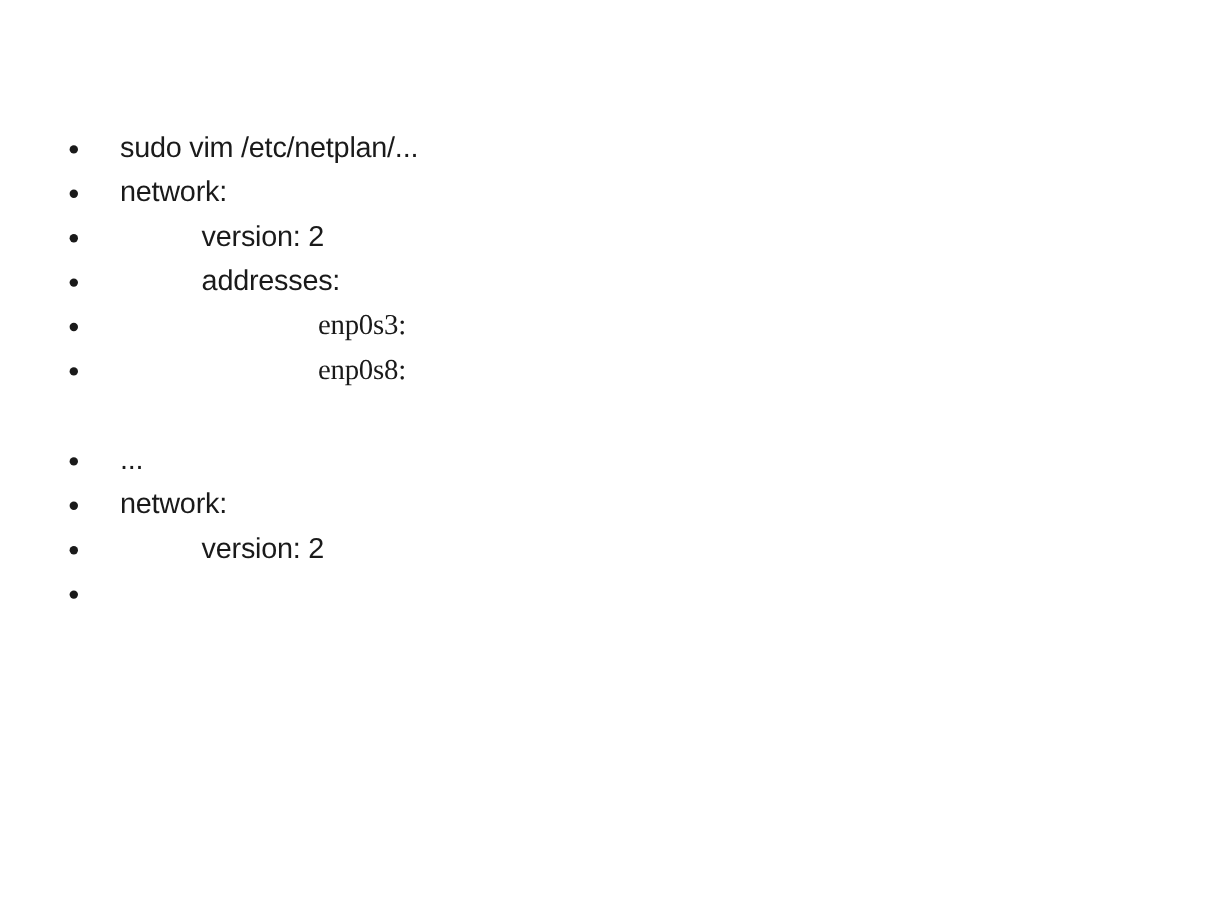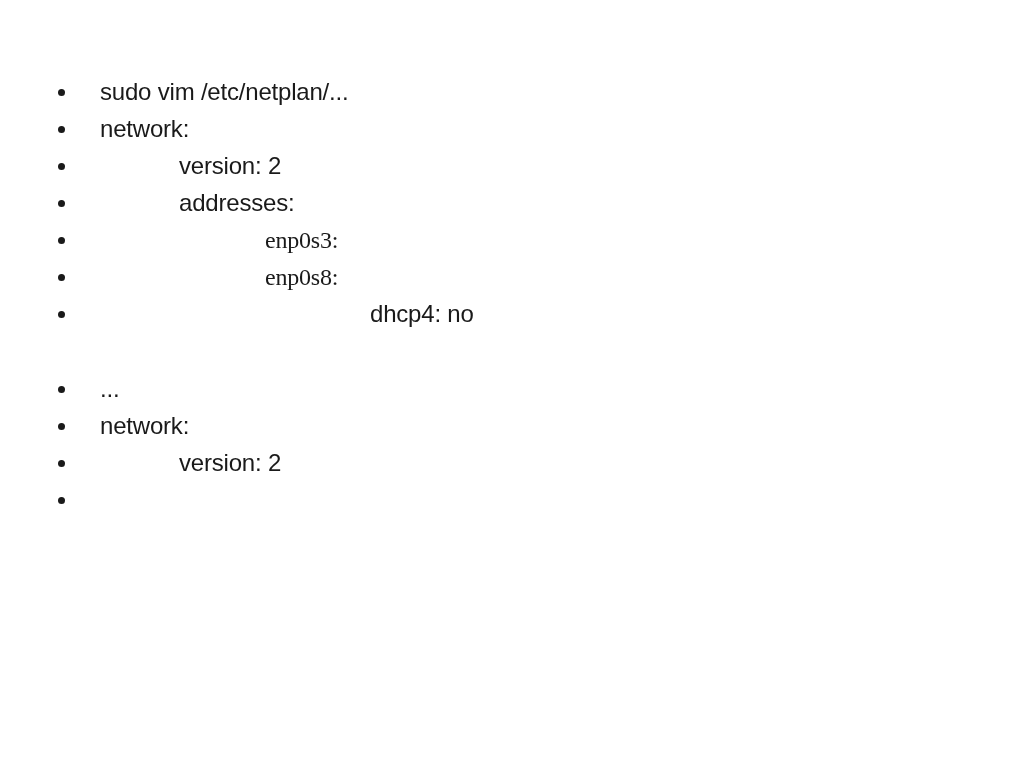--- a/index.html
+++ b/index.html
@@ -6,21 +6,21 @@
   body {
     width: 1024px;
     height: 767px;
     background: #ffffff;
     font-family: "Liberation Sans", sans-serif;
     color: #1a1a1a;
     overflow: hidden;
     position: relative;
   }
   .slide { position: absolute; inset: 0; background: #ffffff; }
-  .bullet-list { padding-top: 74px; }
+  .bullet-list { padding-top: 106px; }
   .group + .group { margin-top: 38px; }
   .line { position: relative; height: 37px; }
   .bullet {
     position: absolute;
     left: 58px;
     top: 50%;
     margin-top: -3.5px;
     width: 7px;
     height: 7px;
     border-radius: 50%;
@@ -29,21 +29,21 @@
   .text {
     position: absolute;
     top: 50%;
     transform: translateY(-54%);
     font-size: 24px;
     line-height: 1.1;
     letter-spacing: -0.2px;
     white-space: pre;
   }
   .indent-0 .text { left: 100px; }
-  .indent-1 .text { left: 179px; }
+  .indent-1 .text { left: 168px; }
   .indent-2 .text { left: 265px; font-family: Liberation Serif, serif; }
   .indent-3 .text { left: 370px; }
 </style>
 </head>
 <body style="background: rgb(255, 255, 255); color: rgb(26, 26, 26);">
 
 <div class="slide">
   <div class="bullet-list" id="list-root">
       <div class="group">
         <div class="line indent-0">
@@ -63,24 +63,20 @@
     <span class="text">addresses:</span>
   </div>
         <div class="line indent-2">
     <span class="bullet" style="background: rgb(26, 26, 26);"></span>
     <span class="text">enp0s3:</span>
   </div>
         <div class="line indent-2">
     <span class="bullet" style="background: rgb(26, 26, 26);"></span>
     <span class="text">enp0s8:</span>
   </div>
-        <div class="line indent-3">
-    <span class="bullet" style="background: rgb(26, 26, 26);"></span>
-    <span class="text">dhcp4: no</span>
-  </div>
       </div>
       <div class="group">
         <div class="line indent-0">
     <span class="bullet" style="background: rgb(26, 26, 26);"></span>
     <span class="text">...</span>
   </div>
         <div class="line indent-0">
     <span class="bullet" style="background: rgb(26, 26, 26);"></span>
     <span class="text">network:</span>
   </div>

